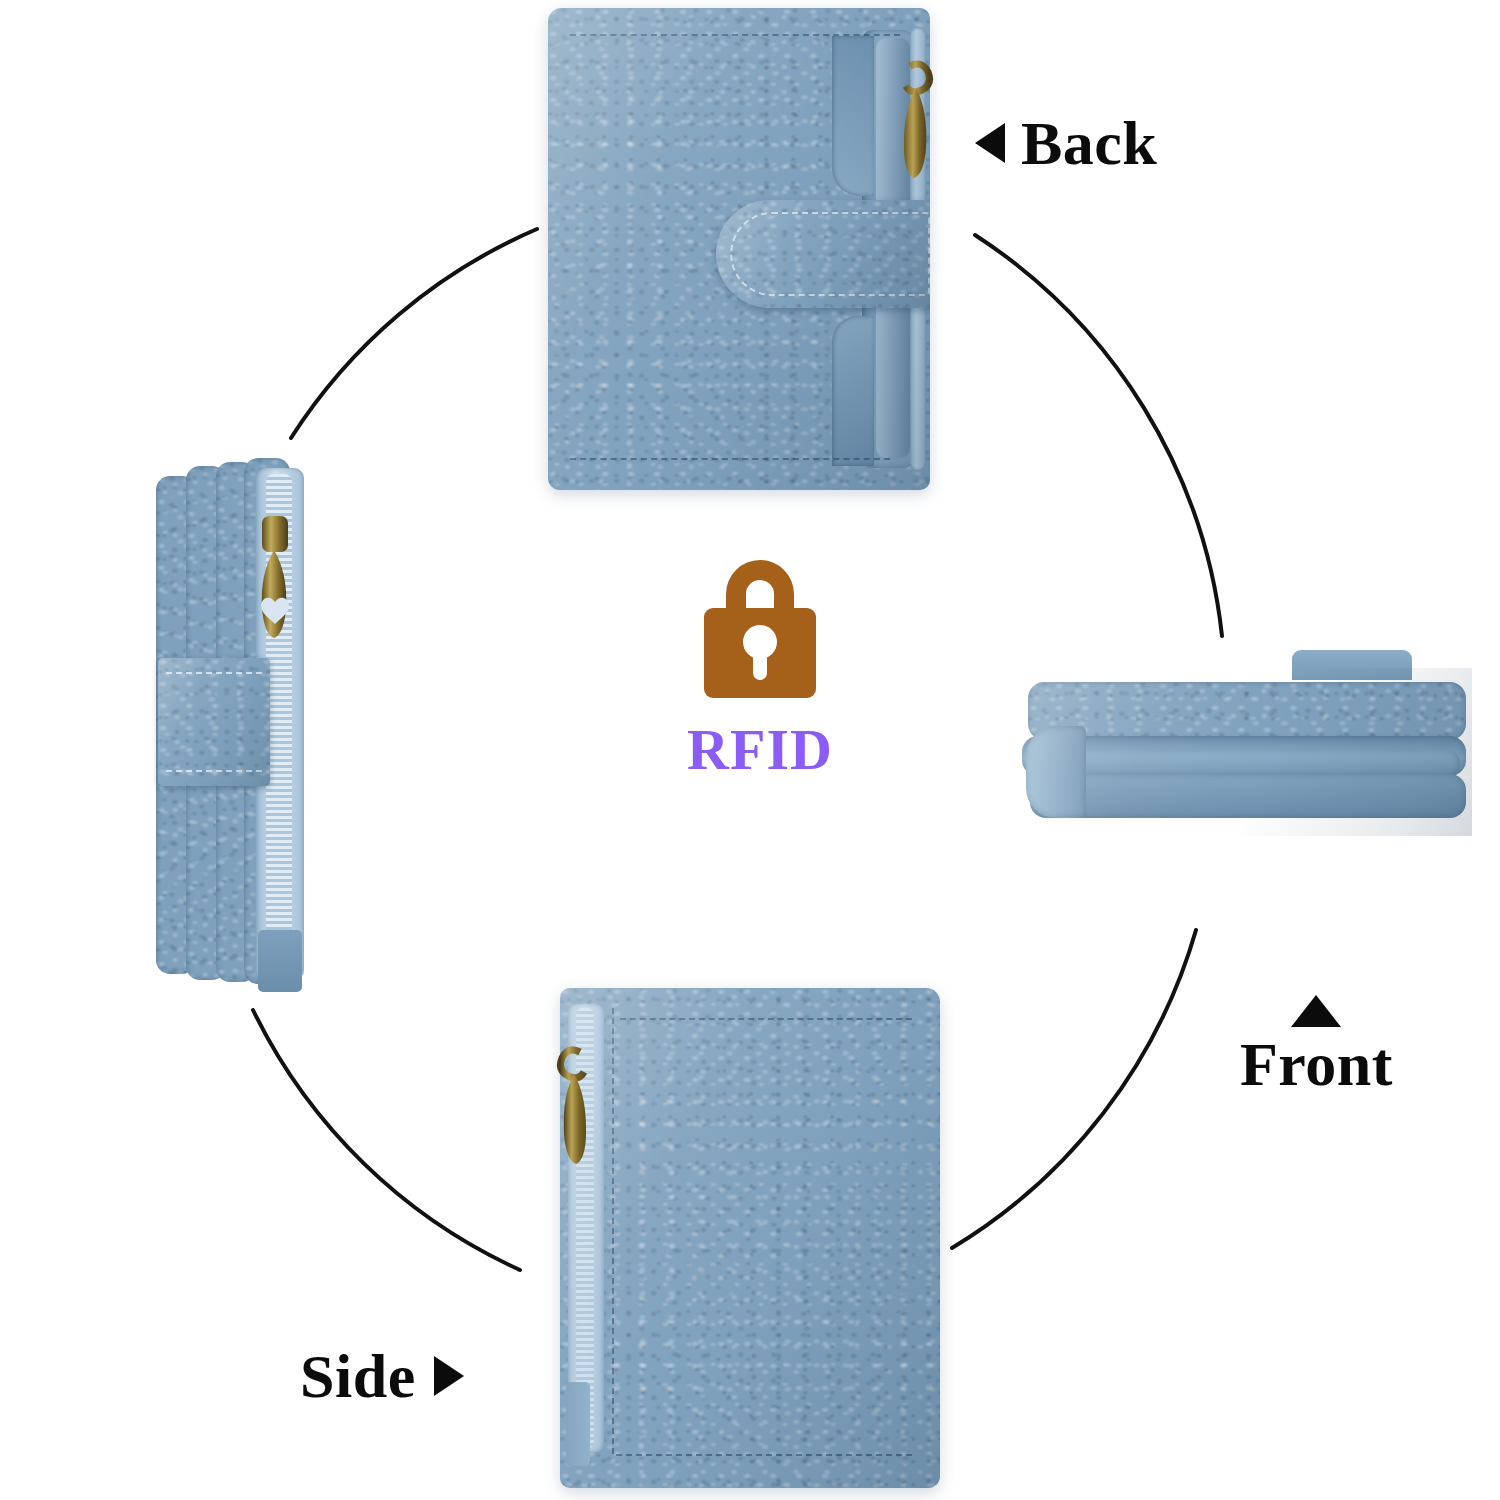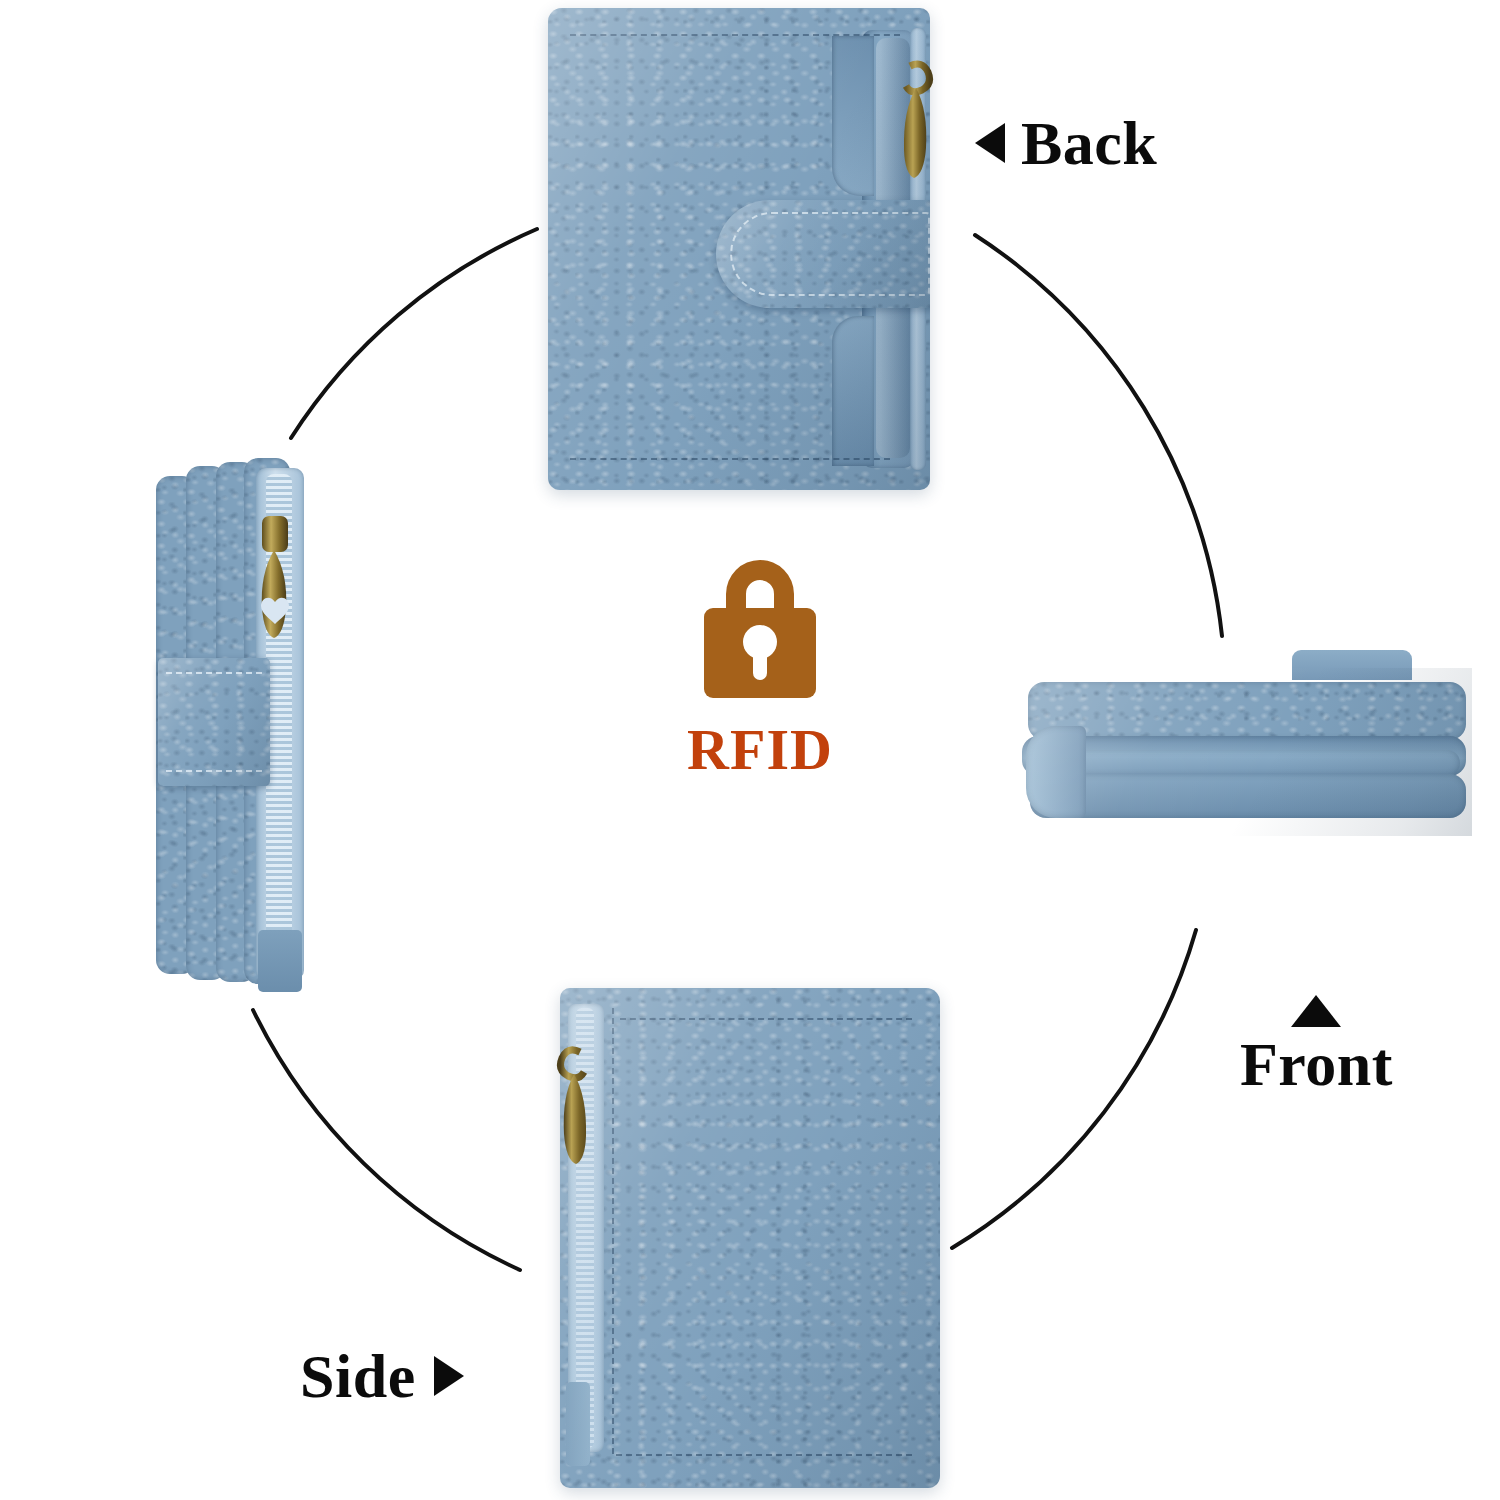--- a/index.html
+++ b/index.html
@@ -31,21 +31,21 @@
 
   #label-front{left:975px;top:112px;}
   #label-side{left:100px;top:310px;}
   #label-bottom{left:1240px;top:995px;}
   #label-back{left:300px;top:1345px;}
 
   
   #rfid{position:absolute;left:558px;top:552px;width:404px;height:310px;
         display:flex;flex-direction:column;align-items:center;}
   #rfid .lockwrap{width:124px;height:152px;}
-  #rfid .rfid-text{margin-top:16px;text-align:center;color:#c2410c;
+  #rfid .rfid-text{margin-top:16px;text-align:center;color:#8b5cf6;
       font-family:"Liberation Serif", serif;font-weight:bold;
       font-size:58px;line-height:1.03;letter-spacing:1px;}
 
   
   .wallet{position:absolute;}
   .leather{
     background-color:#7fa1bd;
     background-image:
       radial-gradient(ellipse 7px 5px at 20% 18%, rgba(255,255,255,.30), rgba(255,255,255,0) 70%),
       radial-gradient(ellipse 6px 5px at 62% 36%, rgba(255,255,255,.26), rgba(255,255,255,0) 70%),

